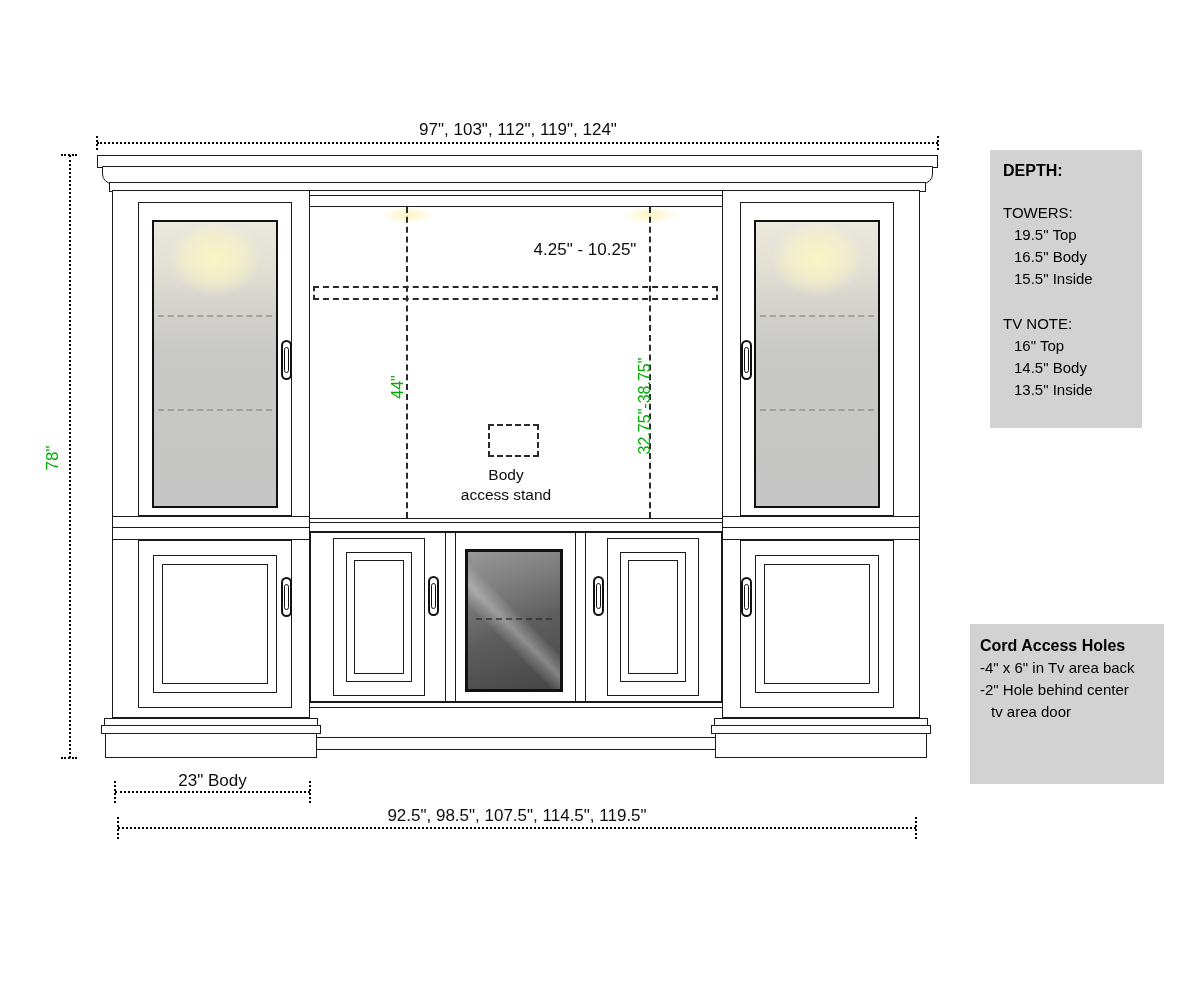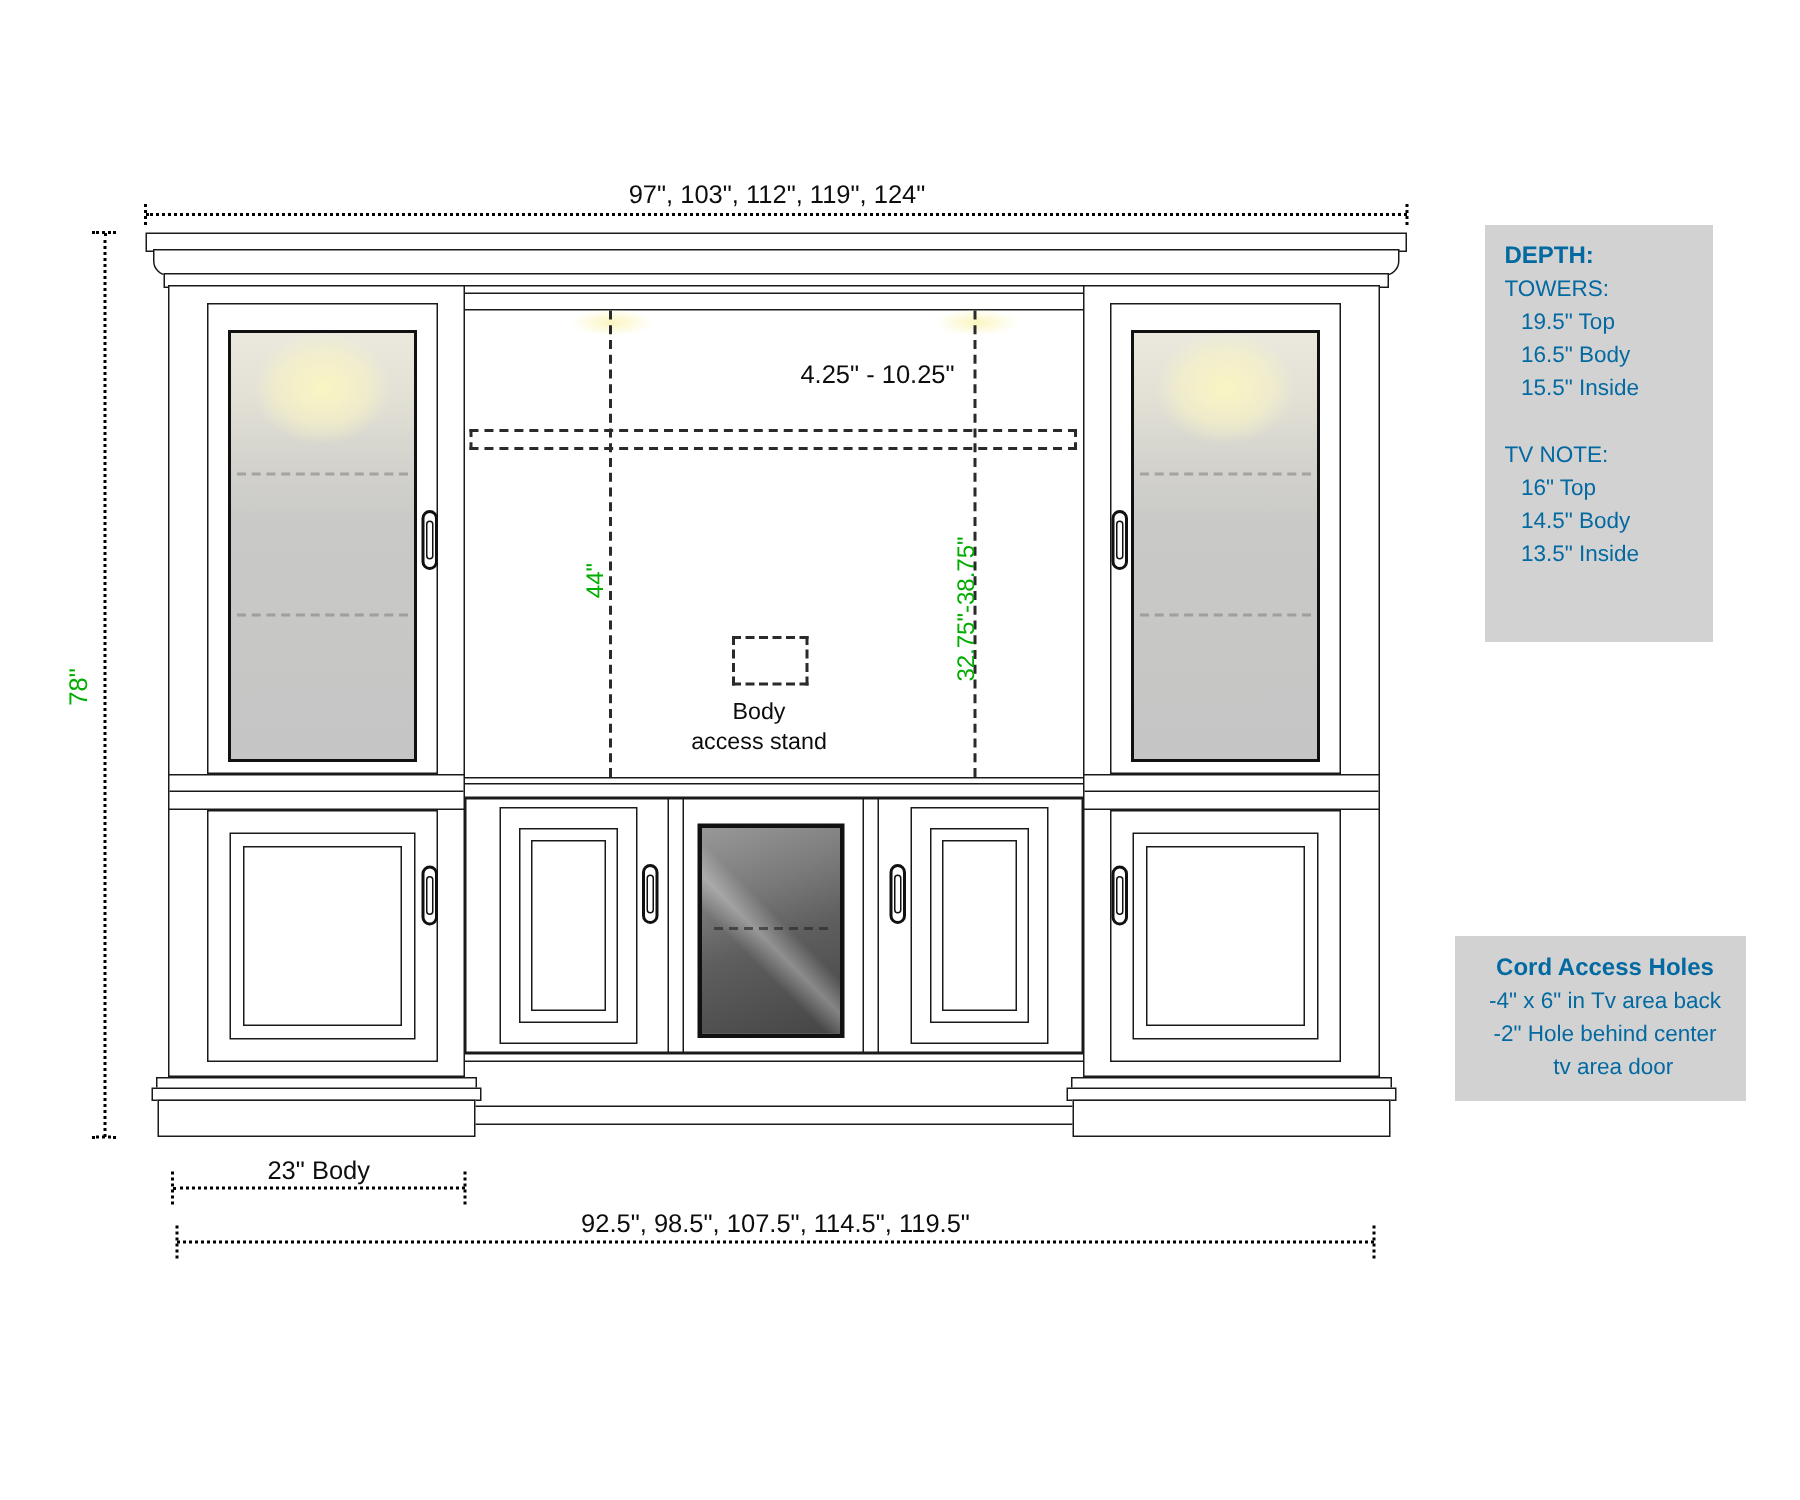--- a/index.html
+++ b/index.html
@@ -19,21 +19,21 @@
   .handle::after{content:"";position:absolute;left:1px;right:1px;top:5px;bottom:5px;border:1.5px solid #111;border-radius:5px;}
   .glass{position:absolute;border:2.5px solid #111;box-sizing:border-box;background:
       radial-gradient(ellipse 62px 50px at 50% 13%, #faf5c3 0%, rgba(248,243,198,.6) 48%, rgba(240,240,225,0) 75%),
       linear-gradient(180deg,#ebe9dd 0%,#e2e0d5 16%,#d4d3cd 30%,#c9c9c7 45%,#c5c5c5 100%);}
   .shelf{position:absolute;left:4px;right:4px;height:0;border-top:2px dashed rgba(125,125,125,.55);}
   .darkglass{position:absolute;border:3px solid #111;box-sizing:border-box;background:
       linear-gradient(45deg, rgba(255,255,255,0) 36%, rgba(255,255,255,.32) 46%, rgba(255,255,255,0) 56%),
       linear-gradient(160deg,#989898 0%,#7b7b7b 30%,#5e5e5e 55%,#454545 100%);}
   .darkshelf{position:absolute;left:8px;right:8px;height:0;border-top:2px dashed rgba(40,40,40,.65);}
   .glow{position:absolute;background:radial-gradient(ellipse at center, rgba(250,244,180,.85), rgba(250,244,180,0) 70%);}
-  .panel{position:absolute;background:#d2d2d2;box-sizing:border-box;font-size:15px;line-height:22px;color:#0369a1;}
+  .panel{position:absolute;background:#d2d2d2;box-sizing:border-box;font-size:15px;line-height:22px;color:#000000;}
   .panel .ttl{font-weight:bold;font-size:16px;}
   .indent{padding-left:11px;}
   .note{position:absolute;text-align:center;font-size:15.5px;line-height:22px;color:#000;}
   .note .ttl{font-weight:bold;font-size:16px;}
 </style>
 </head>
 <body>
 
 <div id="canvas">
 
@@ -138,31 +138,31 @@
   <div class="dot-v" style="left:114px;top:781px;height:22px;"></div>
   <div class="dot-v" style="left:309px;top:781px;height:22px;"></div>
 
   <div class="dim" style="left:119px;top:806px;width:796px;">92.5", 98.5", 107.5", 114.5", 119.5"</div>
   <div class="dot-h" style="left:118px;top:827px;width:798px;"></div>
   <div class="dot-v" style="left:117px;top:817px;height:22px;"></div>
   <div class="dot-v" style="left:915px;top:817px;height:22px;"></div>
 
   <div class="panel" style="left:990px;top:150px;width:152px;height:278px;padding:10px 6px 0 13px;">
     <div class="ttl">DEPTH:</div>
-    <div style="">TOWERS:</div>
+    <div style="margin-top:20px;">TOWERS:</div>
     <div class="indent">19.5" Top</div>
     <div class="indent">16.5" Body</div>
     <div class="indent">15.5" Inside</div>
     <div style="margin-top:23px;">TV NOTE:</div>
     <div class="indent">16" Top</div>
     <div class="indent">14.5" Body</div>
     <div class="indent">13.5" Inside</div>
   </div>
 
 
-  <div class="panel" style="left:970px;top:624px;width:194px;height:110px;padding:11px 4px 0 10px;text-align:center;">
+  <div class="panel" style="left:970px;top:624px;width:194px;height:160px;padding:11px 4px 0 10px;">
     <div class="ttl">Cord Access Holes</div>
     <div>-4" x 6" in Tv area back</div>
     <div>-2" Hole behind center</div>
     <div class="indent">tv area door</div>
   </div>
 
 </div>
 
 </body></html>

